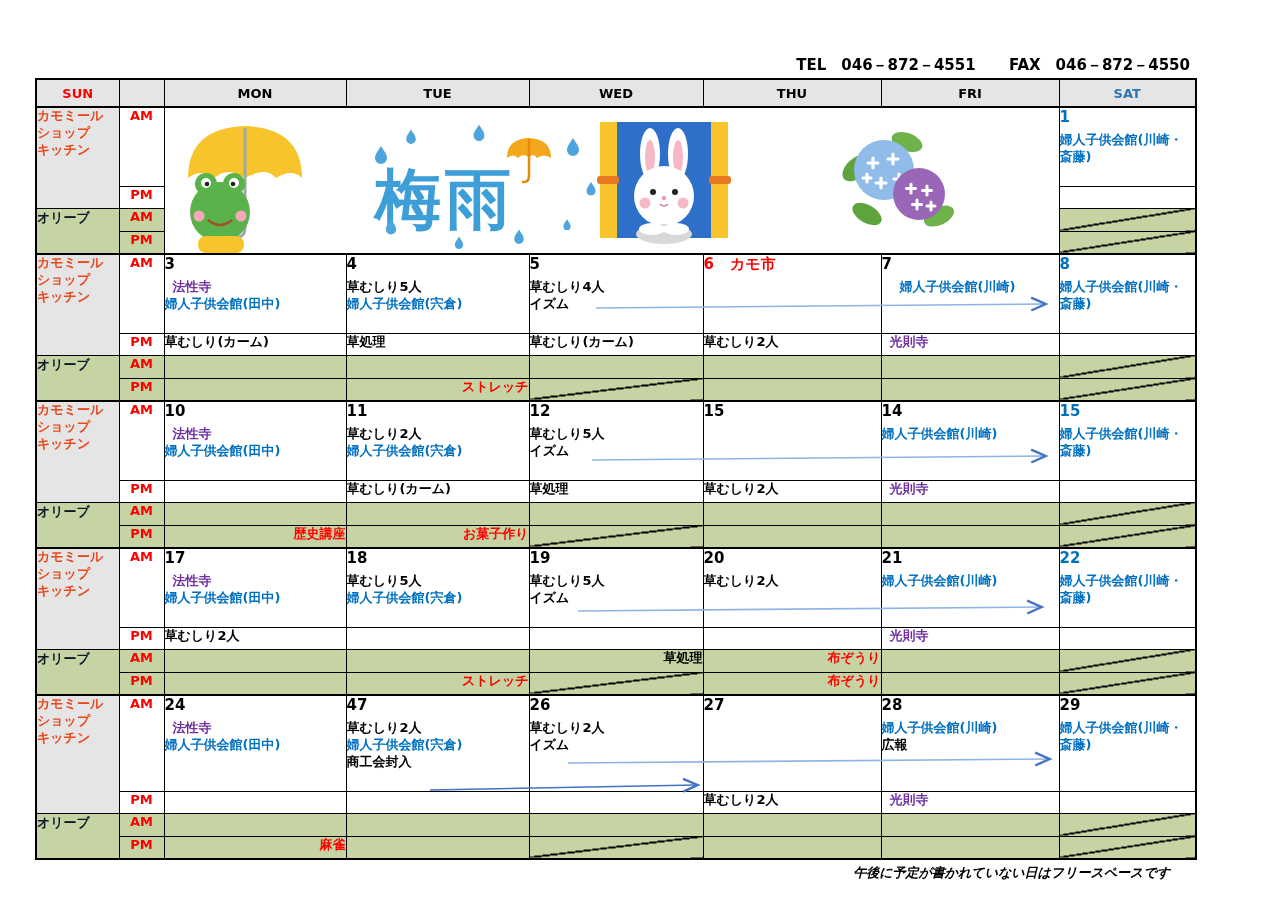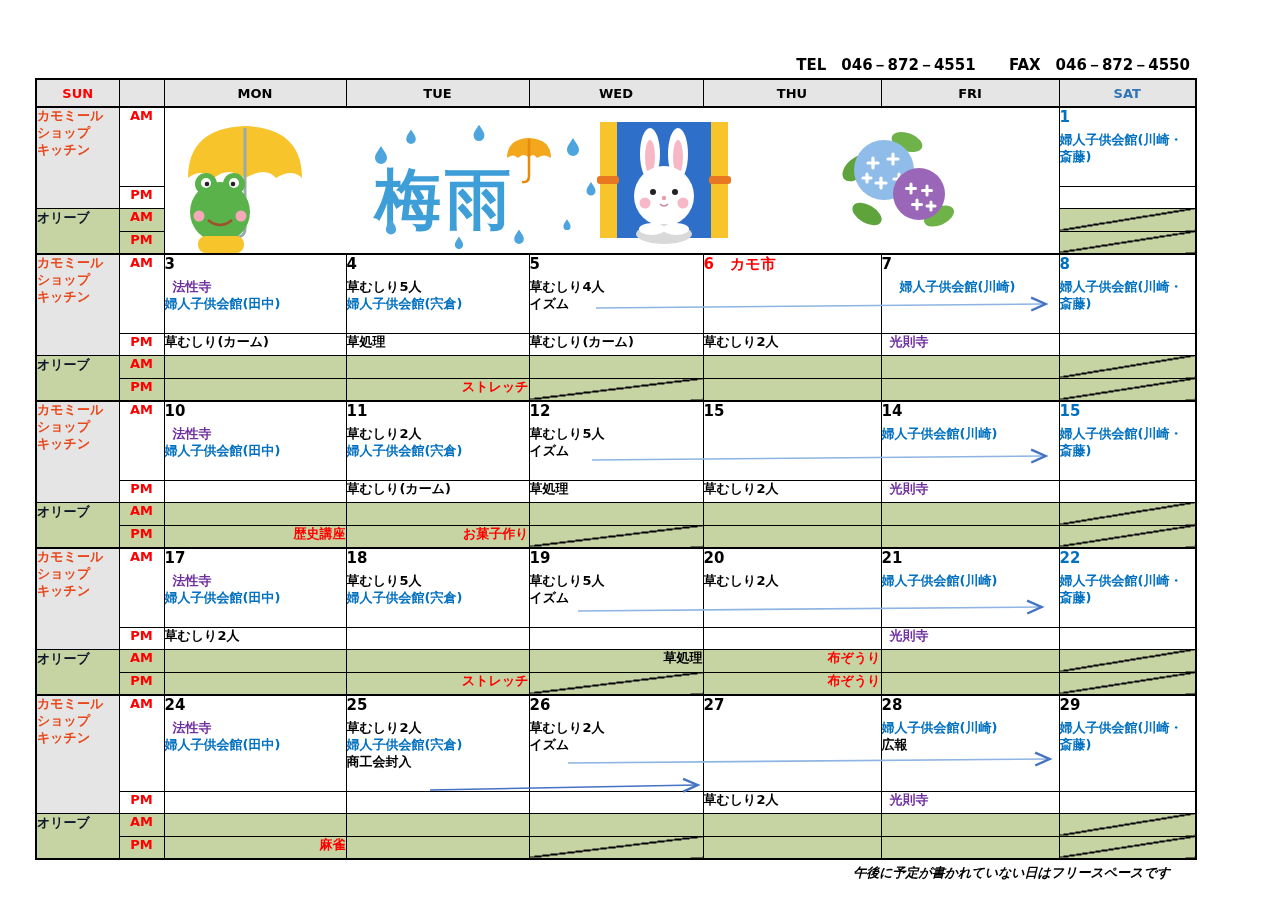--- a/index.html
+++ b/index.html
@@ -473,21 +473,21 @@
           </td>
           <td class="ampm">AM</td>
           <td class="day-cell">
             <div class="num-row"><span class="num c-black">24</span></div>
             <div class="am-lines">
               <div class="ln c-purple">法性寺</div>
               <div class="ln c-blue">婦人子供会館(田中)</div>
             </div>
           </td>
           <td class="day-cell">
-            <div class="num-row"><span class="num c-black">25</span></div>
+            <div class="num-row"><span class="num c-black">47</span></div>
             <div class="am-lines">
               <div class="ln c-black">草むしり2人</div>
               <div class="ln c-blue">婦人子供会館(宍倉)</div>
               <div class="ln c-black">商工会封入</div>
             </div>
           </td>
           <td class="day-cell">
             <div class="num-row"><span class="num c-black">26</span></div>
             <div class="am-lines">
               <div class="ln c-black">草むしり2人</div>

